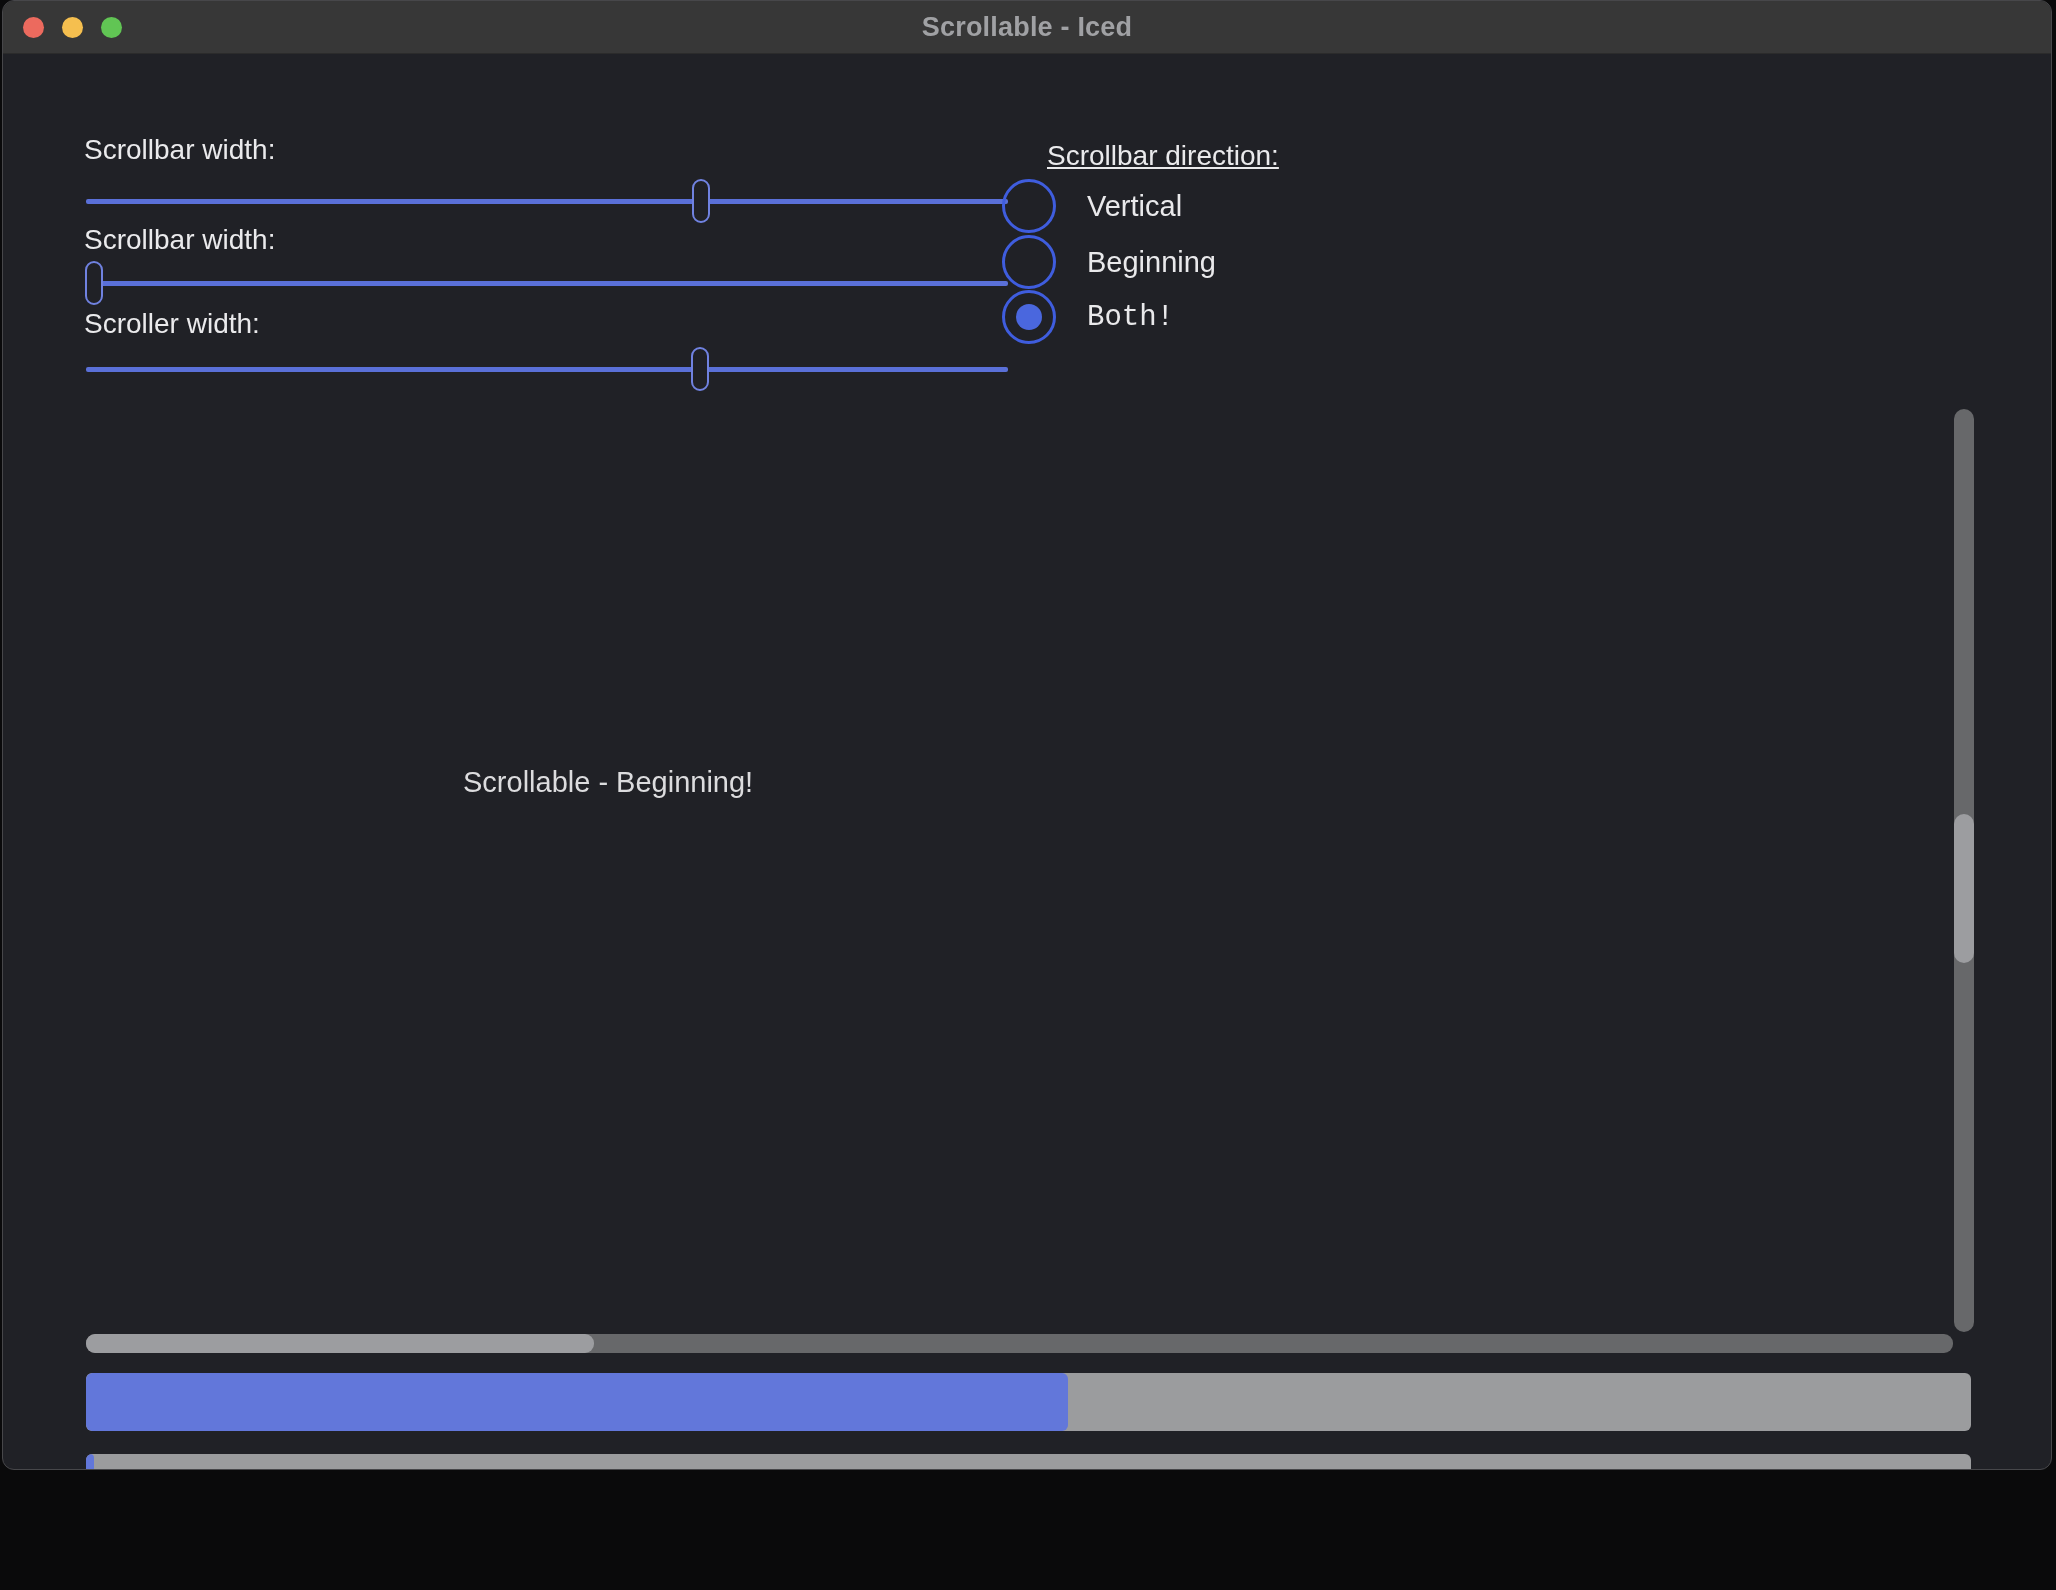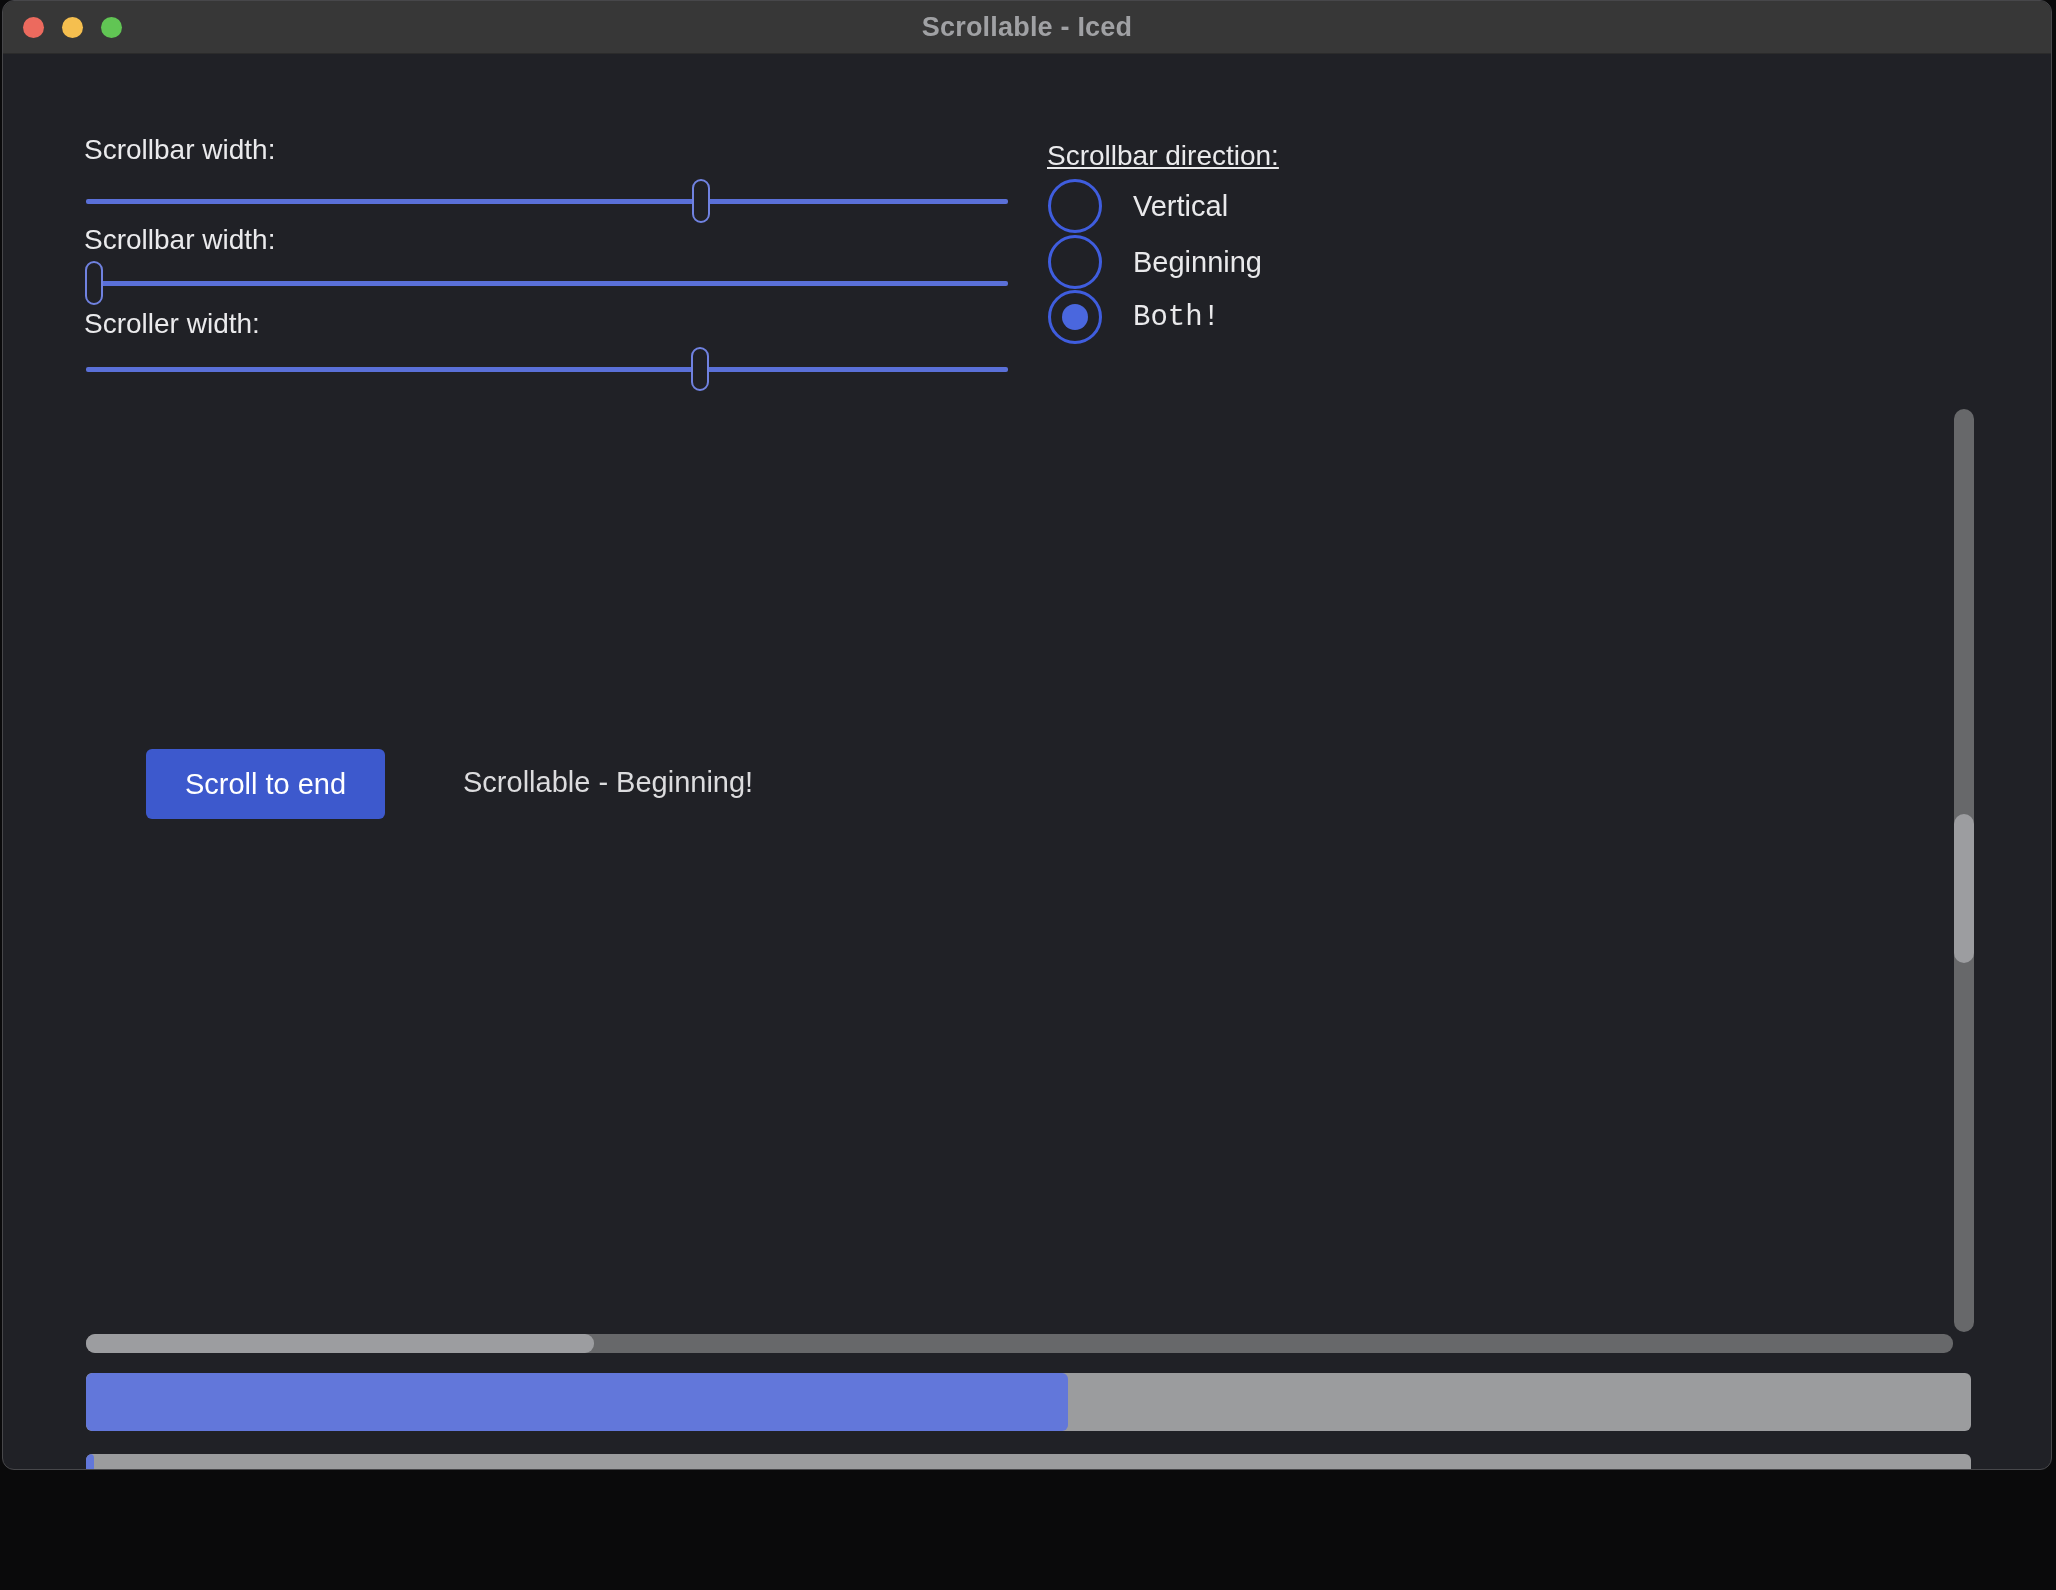--- a/index.html
+++ b/index.html
@@ -23,21 +23,21 @@
 
   .label { position:absolute; color:#eaeaec; font-size:28px; line-height:34px; }
 
   .slider { position:absolute; left:83px; width:922px; height:44px; }
   .slider-track { position:absolute; left:0; right:0; top:20px; height:5px; background:var(--accent); border-radius:2px; }
   .slider-handle {
     position:absolute; top:0; width:18px; height:44px;
     border:2px solid #7082e0; border-radius:9px; background:#202126;
   }
 
-  .radio-row { position:absolute; left:1045px; height:54px; display:flex; align-items:center; cursor:default;justify-content:center; }
+  .radio-row { position:absolute; left:999px; height:54px; display:flex; align-items:center; cursor:default;justify-content:center; }
   .radio-circle {
     width:54px; height:54px; border-radius:50%; border:3px solid #3f5dde;
     display:flex; align-items:center; justify-content:center; flex:0 0 auto;
   }
   .radio-dot { width:26px; height:26px; border-radius:50%; background:#4a67de; display:none; }
   .radio-row.selected .radio-dot { display:block; }
   .radio-label { color:#e9e9eb; font-size:29px; margin-left:31px; }
 
   .btn {
     position:absolute; left:143px; top:748px; width:239px; height:70px;
@@ -99,21 +99,20 @@
     <div class="radio-circle"></div>
     <div class="radio-label">Beginning</div>
   </div>
   <div class="radio-row selected" style="top:289px;font-family:Liberation Mono, monospace;">
     <div class="radio-circle">
         <div class="radio-dot"></div>
       </div>
     <div class="radio-label">Both!</div>
   </div>
 
-  <button class="btn">Scroll to end</button>
   <div class="status">Scrollable - Beginning!</div>
 
   <div class="v-scrollbar">
     <div class="v-scroller" style="top: 43.9%; height: 16.1%;"></div>
   </div>
   <div class="h-scrollbar">
     <div class="h-scroller" style="left: 0%; width: 27.2%;"></div>
   </div>
 
   <div class="progress p1">

